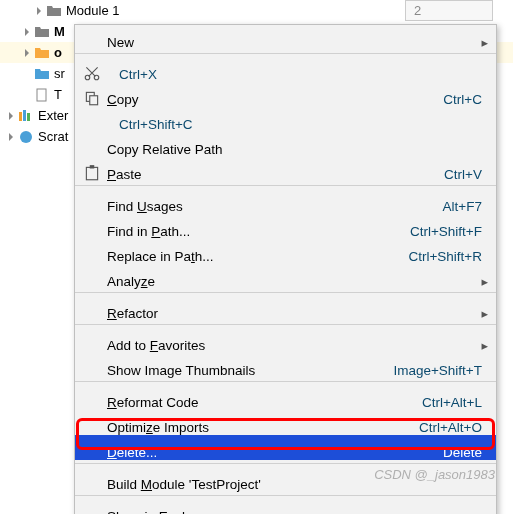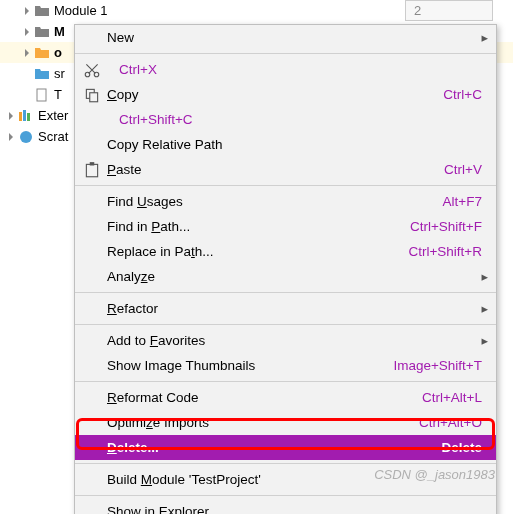--- a/index.html
+++ b/index.html
@@ -10,38 +10,38 @@
 .tree-arrow svg { width: 8px; height: 8px; }
 .tree-icon { width: 16px; height: 16px; margin-right: 4px; display: inline-flex; align-items: center; justify-content: center; }
 .folder { fill: #828282; }
 .folder-blue { fill: #4aa0d8; }
 .folder-orange { fill: #f8a93e; }
 .tree-label { font-size: 13px; color: #000; }
 .bold { font-weight: bold; }
 .sel-row { background: #fffae6; }
 .gutter-box { position: absolute; top: 0; right: 20px; width: 88px; height: 21px; border: 1px solid #ccc; background: #f7f7f7; display: flex; align-items: center; padding-left: 8px; color: #888; font-size: 13px; }
 .context-menu { position: absolute; left: 74px; top: 24px; width: 423px; background: #f2f2f2; border: 1px solid #bfbfbf; box-shadow: 2px 2px 6px rgba(0,0,0,0.25); }
-.menu-item { display: flex; align-items: center; height: 25px; padding: 0 14px 0 8px; color: #000; position: relative; }
-.menu-item.highlighted { background: #a21caf; color: #fff; font-weight: bold; }
+.menu-item { display: flex; align-items: flex-end; height: 25px; padding: 0 14px 0 8px; color: #000; position: relative; }
+.menu-item.highlighted { background: #1d4ed8; color: #fff; }
 .menu-icon { width: 18px; height: 18px; margin-right: 6px; display: inline-flex; align-items: center; justify-content: center; }
 .menu-label { flex: 1; font-size: 13.5px; }
-.menu-shortcut { font-size: 13.5px; color: #a21caf; margin-left: 12px; }
+.menu-shortcut { font-size: 13.5px; color: #0c4a6e; margin-left: 12px; }
 .menu-item.highlighted .menu-shortcut { color: #fff; }
 .submenu-arrow { position: absolute; right: 8px; color: #555; }
 .menu-sep { height: 1px; background: #d0d0d0; margin: 3px 0; }
 .mnemonic { text-decoration: underline; }
 .red-box { position: absolute; left: 76px; top: 418px; width: 419px; height: 32px; border: 3px solid #ff0000; border-radius: 6px; pointer-events: none; }
 .watermark { position: absolute; right: 18px; bottom: 32px; font-size: 13px; color: rgba(120,120,120,0.55); font-style: italic; pointer-events: none; }
 .lib-icon { display:inline-block; }
 </style>
 </head>
 <body>
 
 <div class="project-tree">
-  <div class="tree-row" style="padding-left:22px">
+  <div class="tree-row" style="padding-left:34px">
     <span class="tree-arrow">
         <svg viewBox="0 0 8 8">
           <path d="M2 0 L6 4 L2 8 Z" fill="#888"></path>
         </svg>
       </span>
     <span class="tree-icon">
         <svg viewBox="0 0 16 16">
           <path class="folder" d="M1 3h5l1 2h8v8H1z"></path>
         </svg>
       </span>

